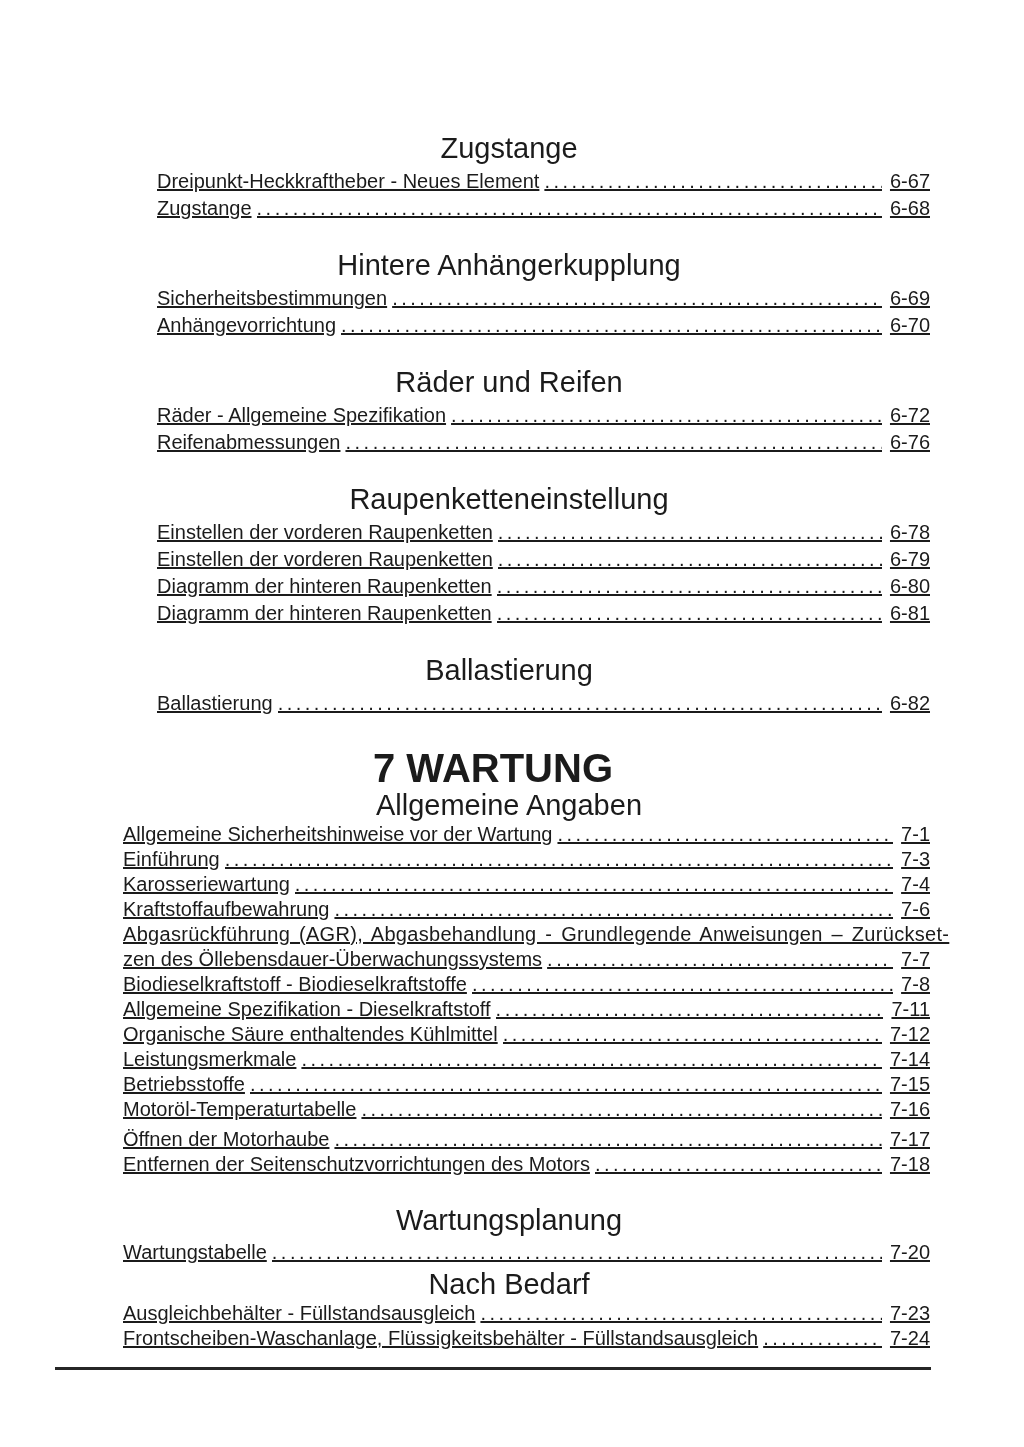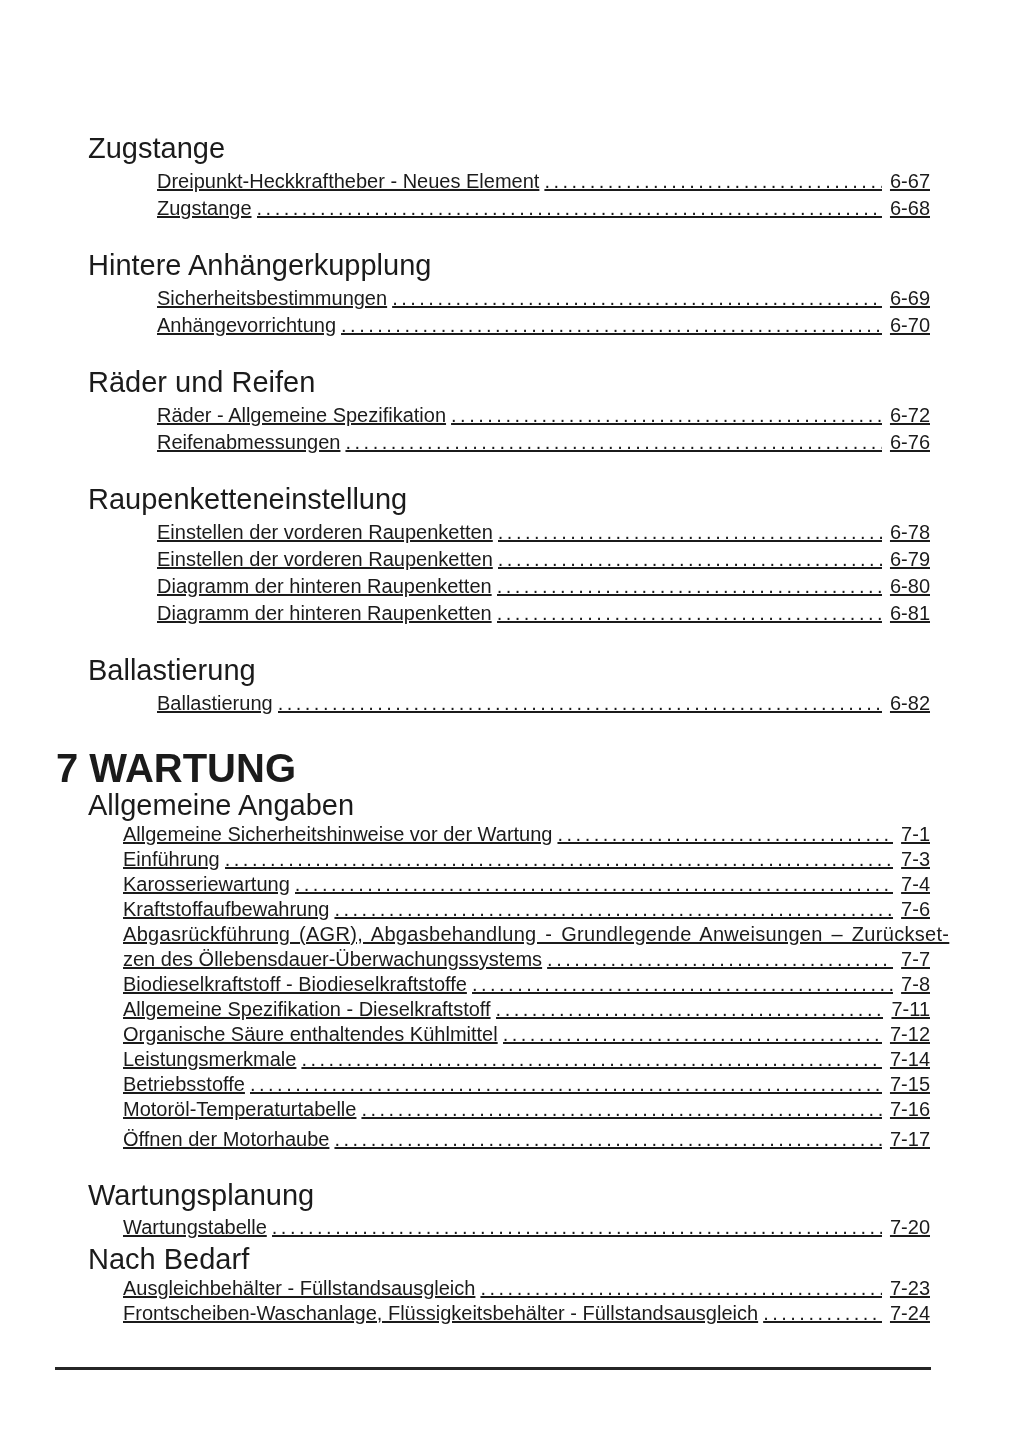--- a/index.html
+++ b/index.html
@@ -3,20 +3,21 @@
 <meta charset="utf-8">
 <style>
   html,body { margin:0; padding:0; background:#ffffff; }
   .page {
     position:relative;
     width:1024px; height:1447px;
     background:#ffffff;
     font-family:"Liberation Sans", sans-serif;
     color:#1b1b1b;
     overflow:hidden;
+    text-align:center;
   }
   .content { position:absolute; left:88px; top:131px; width:842px; }
 
   .sec-title {
     font-size:29px; line-height:34px; font-weight:400;
     margin:26px 0 3px 0;
     white-space:nowrap;
   }
   .sec-first .sec-title { margin-top:0; }
 
@@ -188,20 +189,25 @@
       <div class="row">
         <span class="lbl">Motoröl-Temperaturtabelle</span>
         <span class="dots"></span>
         <span class="pg">7-16</span>
       </div>
       <div class="row gap-before">
         <span class="lbl">Öffnen der Motorhaube</span>
         <span class="dots"></span>
         <span class="pg">7-17</span>
       </div>
+      <div class="row">
+        <span class="lbl">Entfernen der Seitenschutzvorrichtungen des Motors</span>
+        <span class="dots"></span>
+        <span class="pg">7-18</span>
+      </div>
     </div>
 
     <div class="c7">
       <div class="sec-title mt26 mb3">Wartungsplanung</div>
       <div class="row">
         <span class="lbl">Wartungstabelle</span>
         <span class="dots"></span>
         <span class="pg">7-20</span>
       </div>
     </div>

